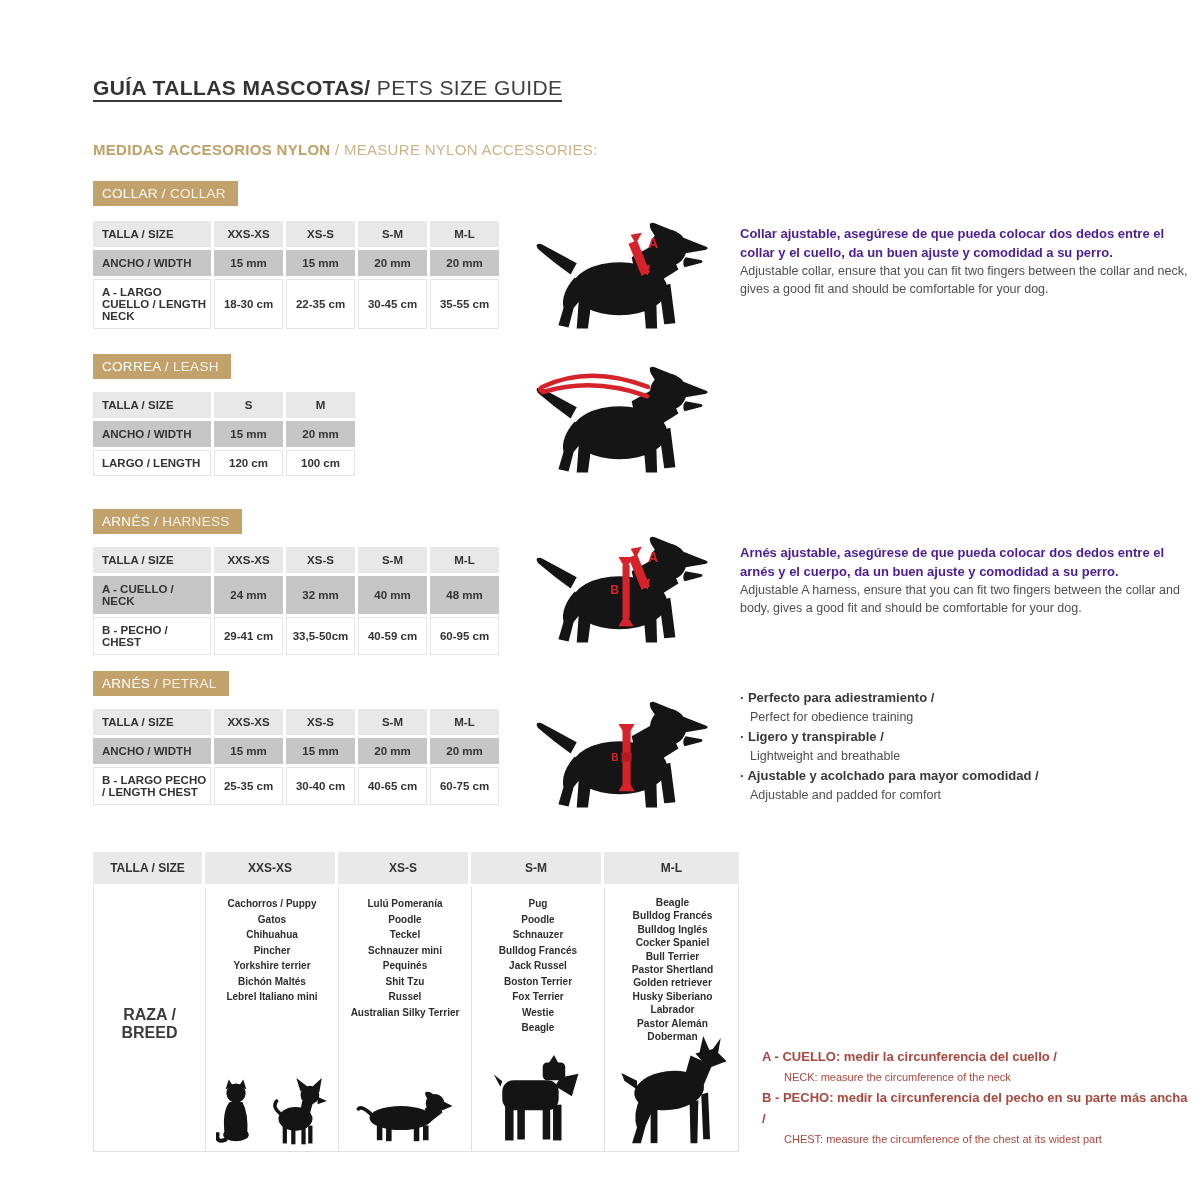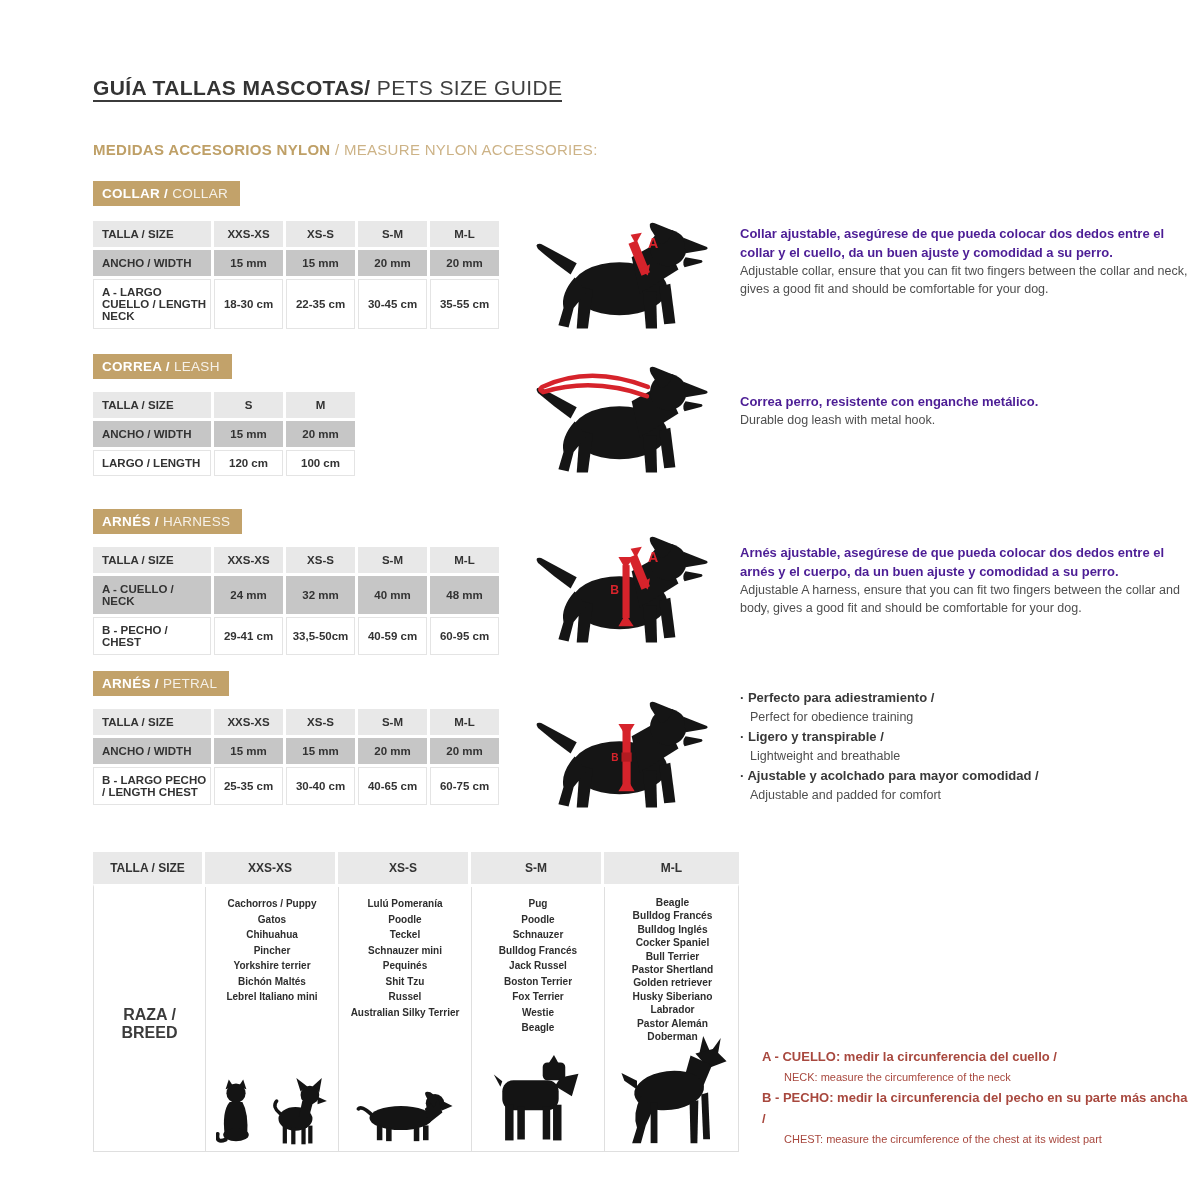--- a/index.html
+++ b/index.html
@@ -10,21 +10,21 @@
          border-bottom:2px solid #3b3b3b;display:inline-block;}
   .title .es{font-weight:bold;color:#343434;}
   .title .en{font-weight:normal;color:#3f3f3f;}
 
   .subtitle{position:absolute;left:93px;top:141px;font-size:15px;letter-spacing:.3px;}
   .subtitle .es{color:#BFA067;font-weight:bold;}
   .subtitle .en{color:#CDB387;font-weight:normal;}
 
   .badge{position:absolute;left:93px;background:#C2A26A;color:#fff;font-size:13.5px;
          padding:5px 12px 5px 9px;letter-spacing:.3px;}
-  .badge .es{font-weight:bold;}
+  .badge .es{font-weight:normal;}
   .badge .en{font-weight:normal;opacity:.85;}
 
   .sizetable{position:absolute;left:93px;display:grid;gap:3px;font-size:11.5px;}
   .t5{grid-template-columns:118px repeat(4,69px);}
   .t3{grid-template-columns:118px repeat(2,69px);}
   .cell{display:flex;align-items:center;justify-content:center;text-align:center;
         font-weight:bold;color:#333;padding:7px 2px;}
   .lab{justify-content:flex-start;text-align:left;padding-left:9px;padding-right:4px;}
   .r1{background:#E8E8E8;}
   .r2{background:#C6C6C6;}
@@ -143,24 +143,20 @@
     <div class="cell r3">100 cm</div>
   </div>
 
   <div class="dogbox" style="top:360px">
     <svg viewBox="0 0 175 115" width="178" height="118">
       <use href="#dogbase"></use>
       <path d="M112,26 Q55,4 8,26 Q4,29 9,31 Q58,16 111,35" fill="none" stroke="#D6232B" stroke-width="4.5" stroke-linecap="round"></path>
     </svg>
   </div>
 
-  <div class="desc" style="top:392px">
-    <div class="es">Correa perro, resistente con enganche metálico.</div>
-    <div class="en">Durable dog leash with metal hook.</div>
-  </div>
 
   <div class="badge" style="top:509px">
     <span class="es">ARNÉS /</span><span class="en"> HARNESS</span>
   </div>
 
   <div class="sizetable t5" style="top:547px">
     <div class="cell lab r1">TALLA / SIZE</div>
     <div class="cell r1">XXS-XS</div>
     <div class="cell r1">XS-S</div>
     <div class="cell r1">S-M</div>

